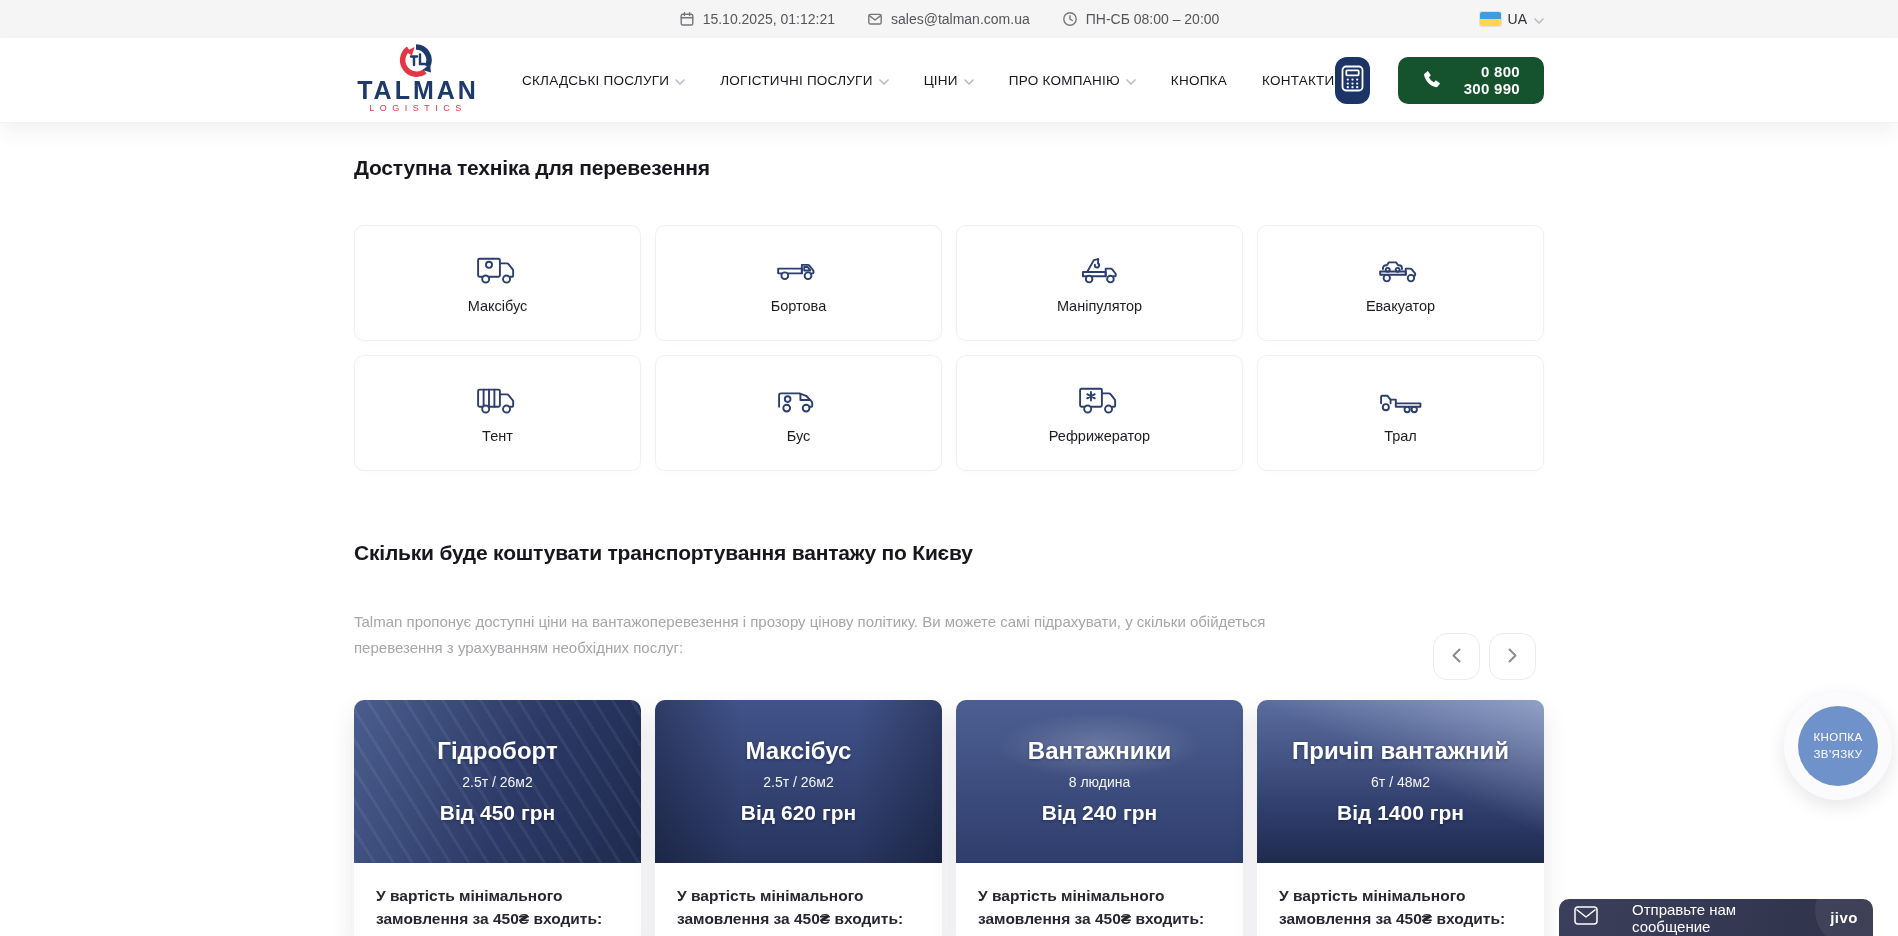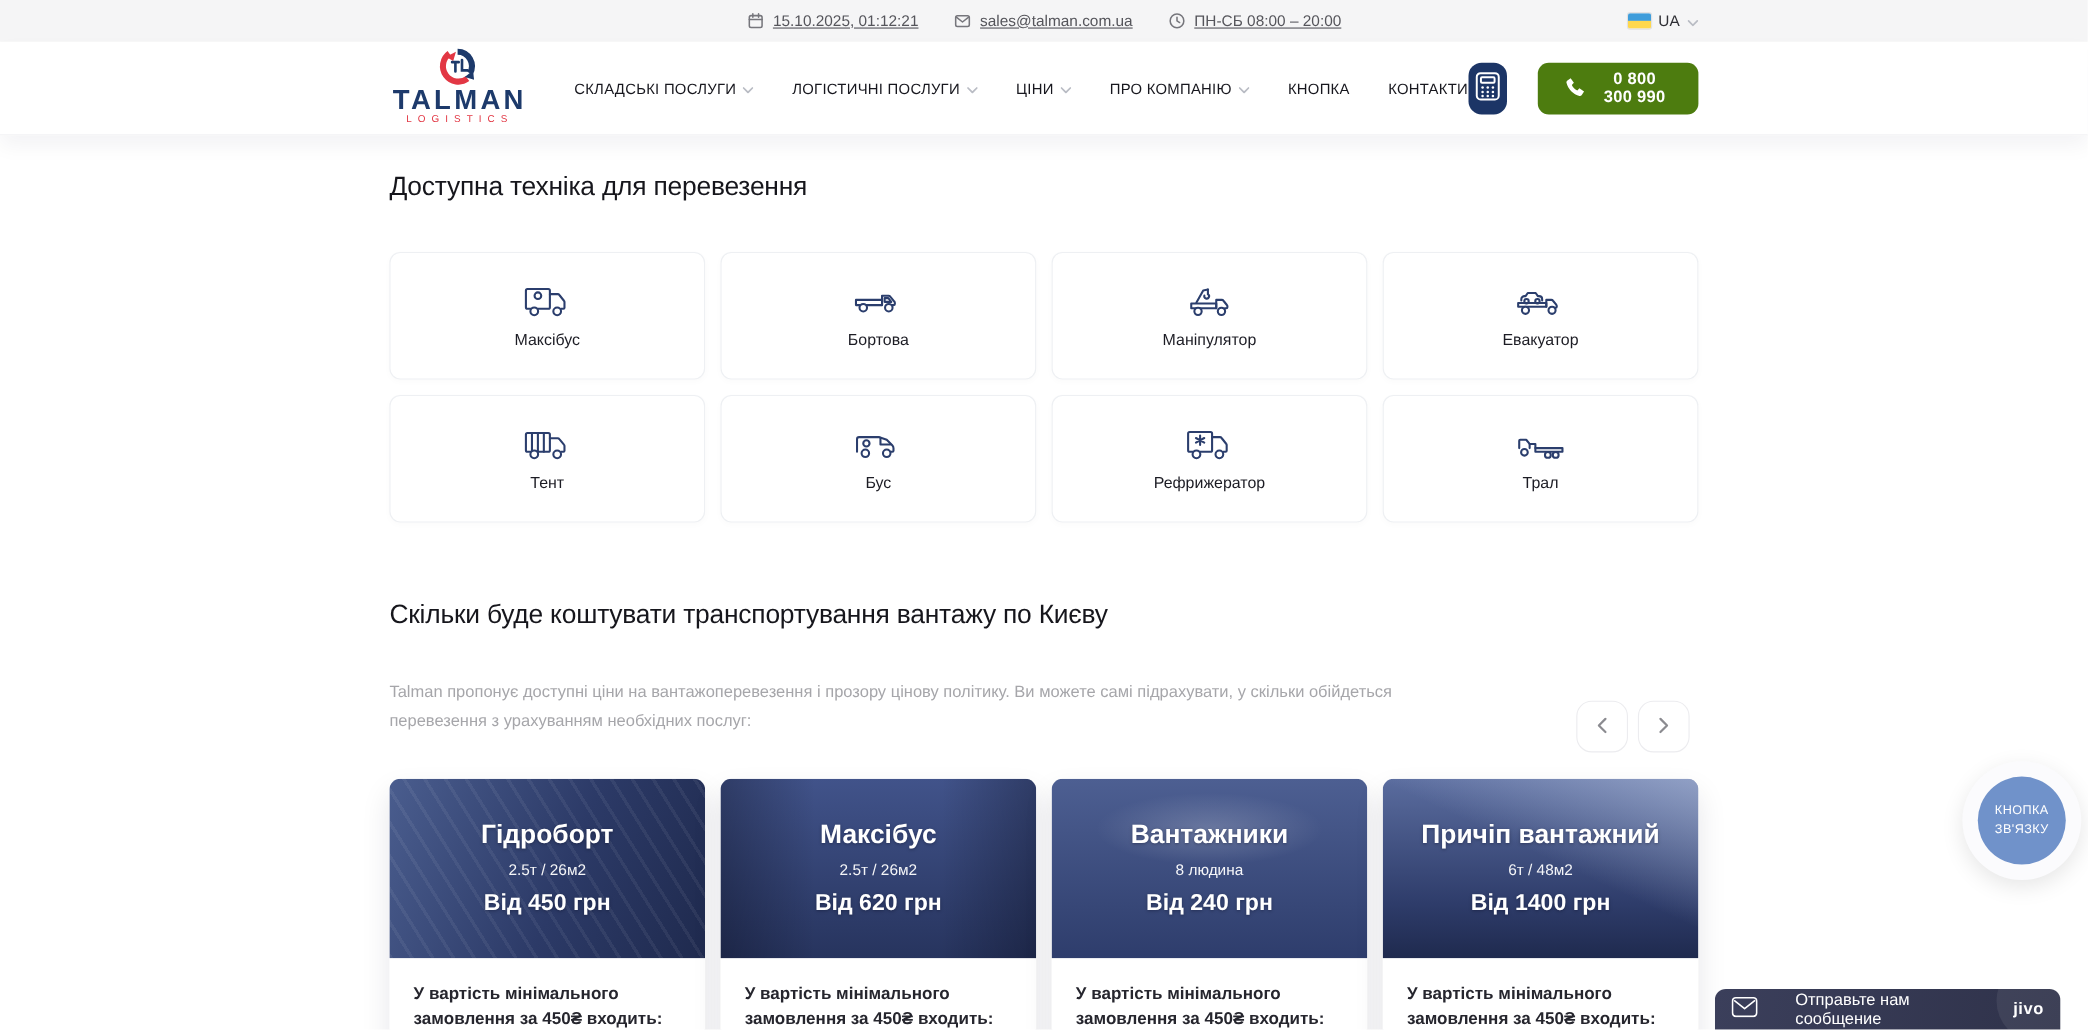--- a/index.html
+++ b/index.html
@@ -2,46 +2,46 @@
 <html><head>
 <meta charset="utf-8">
 <style>
   * { margin:0; padding:0; box-sizing:border-box; }
   html,body { width:1898px; height:936px; overflow:hidden; background:#fff;
     font-family:"Liberation Sans","DejaVu Sans",sans-serif; }
 
   
   .topbar { height:38px; background:#f5f5f6; display:flex; align-items:center; }
   .topbar-inner { width:1190px; margin:0 auto; position:relative; display:flex;
-    justify-content:center; align-items:center; gap:32px; font-size:14px; color:#55555b;text-decoration:underline; }
+    justify-content:center; align-items:center; gap:32px; font-size:14px; color:#55555b; }
   .tb-item { display:flex; align-items:center; gap:8px; }
   .tb-item svg { display:block; }
   .lang { position:absolute; right:0; top:50%; transform:translateY(-50%);
     display:flex; align-items:center; gap:7px; color:#2f2f35; cursor:pointer; }
   .flag { width:21px; height:14px; border-radius:2px; overflow:hidden; box-shadow:0 0 0 1px rgba(0,0,0,.08); }
   .flag .top { height:7px; background:#3f9ddb; } .flag .bot { height:7px; background:#ffd84d; }
 
   
   .header { height:85px; background:#fff; box-shadow:0 10px 18px rgba(25,25,60,.05);
     border-bottom:1px solid #f3f3f5; position:relative; z-index:5; }
   .header-inner { width:1190px; margin:0 auto; height:100%; display:flex; align-items:center; }
   .logo { cursor:pointer; flex:0 0 auto; }
   .nav { display:flex; align-items:flex-start; gap:35px; margin-left:40px; }
   .nav-item { display:flex; align-items:center; gap:6px; font-size:13.5px; color:#17171e;
     letter-spacing:.25px; cursor:pointer; white-space:nowrap; }
   .actions { margin-left:auto; display:flex; align-items:center; gap:28px; }
   .calc-btn { width:47px; height:47px; border-radius:12px; background:#1c3566; border:none;
     display:flex; align-items:center; justify-content:center; cursor:pointer; }
-  .phone-btn { height:47px; border:none; border-radius:10px; background:#4d7c0f; color:#fff;
+  .phone-btn { height:47px; border:none; border-radius:10px; background:#14532d; color:#fff;
     display:flex; align-items:center; gap:11px; padding:0 24px; font-weight:bold;
-    font-size:15px; letter-spacing:.3px; cursor:pointer; }
+    font-size:15px; letter-spacing:.3px; cursor:pointer;text-align:right; }
 
   
   .container { width:1190px; margin:0 auto; }
-  .section-title { font-size:24px; font-weight:normal; color:#16161c; letter-spacing:-.2px; }
+  .section-title { font-size:21px; font-weight:bold; color:#16161c; letter-spacing:-.2px; }
   .vehicles .section-title { margin-top:33px; }
 
   .vehicle-grid { margin-top:45px; display:grid; grid-template-columns:repeat(4,1fr); gap:14px; }
   .vehicle-card { background:#fff; border:1px solid #eef0f3; border-radius:10px; height:116px;
     display:flex; flex-direction:column; align-items:center; justify-content:center; gap:9px;
     cursor:pointer; box-shadow:0 2px 6px rgba(30,30,60,.02); }
   .vehicle-icon svg { width:52px; height:36px; display:block; }
   .vehicle-label { font-size:14.5px; color:#1c1c24; }
 
   .pricing { position:relative; margin-top:70px; }

